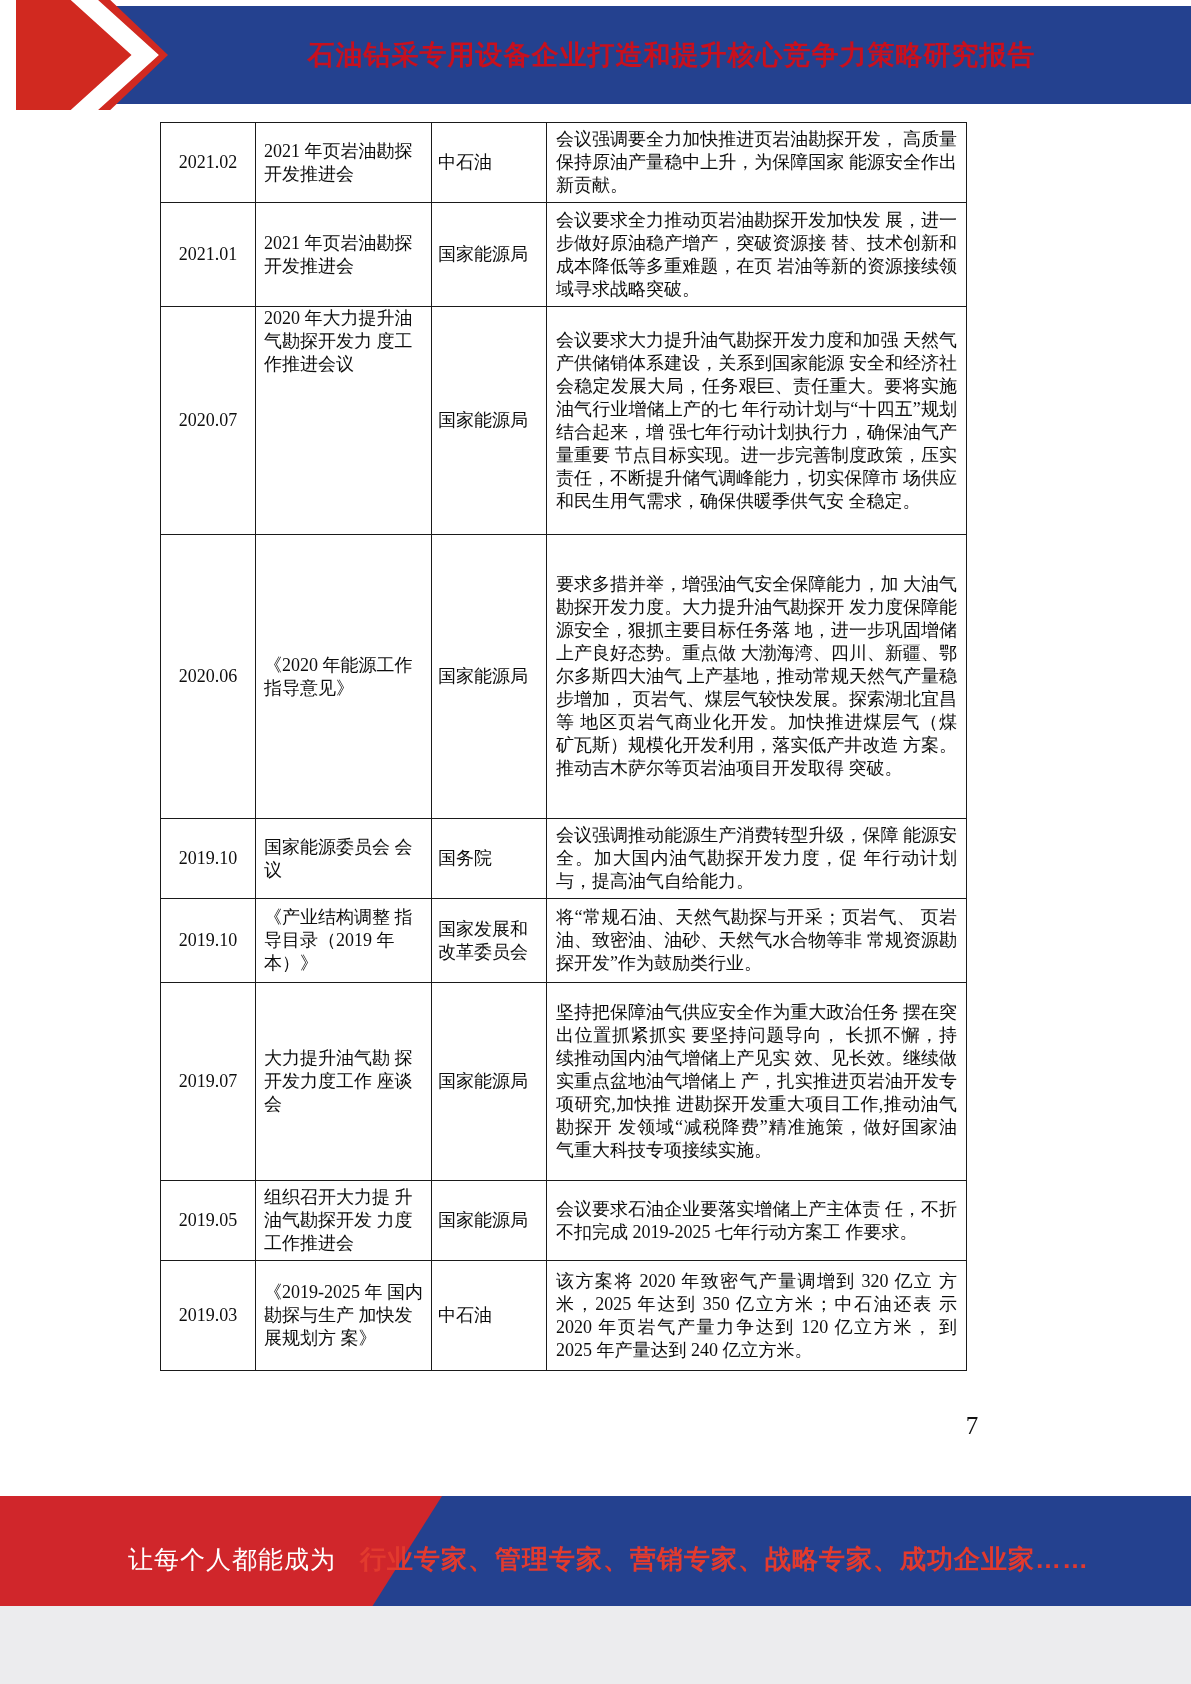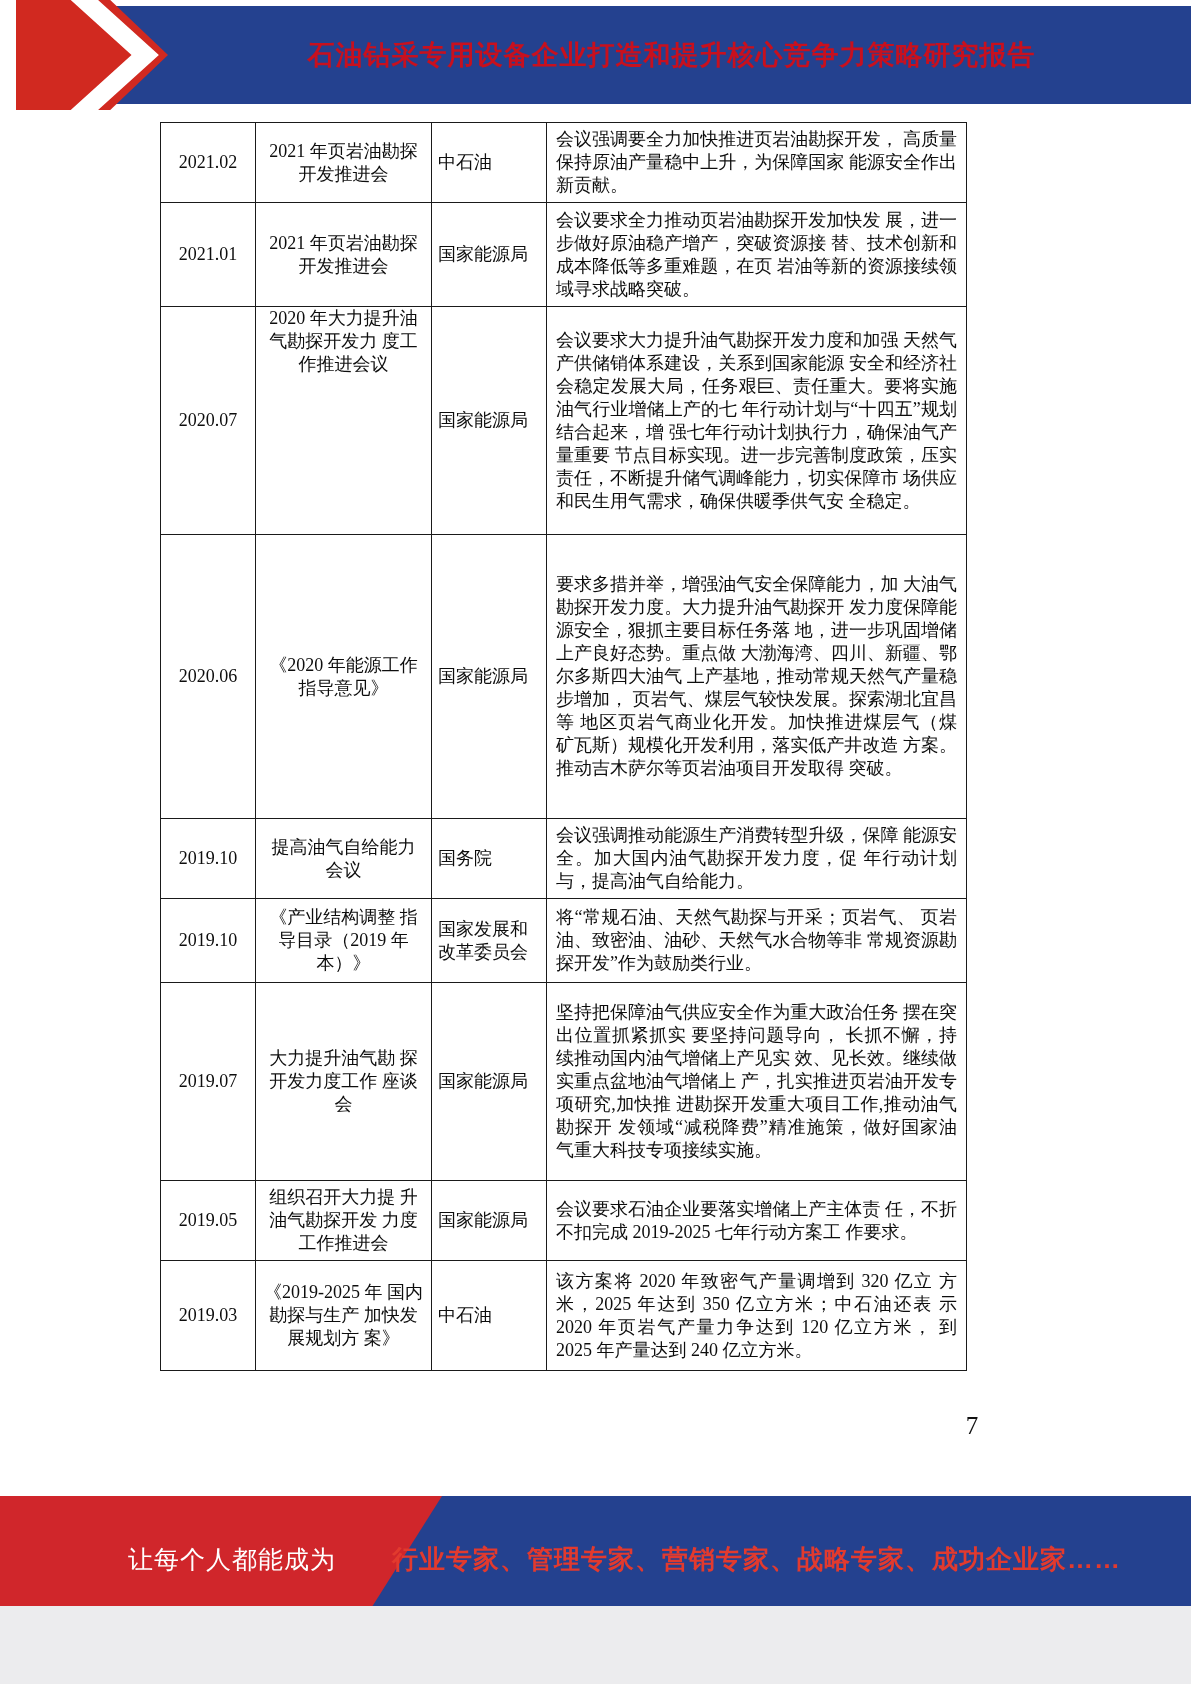--- a/index.html
+++ b/index.html
@@ -18,41 +18,41 @@
                display:flex; align-items:center; justify-content:center;
                font-family:"Liberation Sans","DejaVu Sans",sans-serif;
                font-weight:bold; font-size:27px; letter-spacing:1px; color:#C8101E; }
 
   
   .policy-table { position:absolute; top:122px; left:160px; width:806px;
                border-collapse:collapse; table-layout:fixed; }
   .policy-table td { border:1px solid #1a1a1a; font-size:18px; line-height:23px;
                color:#0d0d0d; vertical-align:middle; }
   td.c-date { width:95px;  text-align:center; padding:3px 14px; }
-  td.c-name { width:176px; text-align:center; padding:0 8px; }
+  td.c-name { width:176px; text-align:left; padding:0 8px; }
   td.c-org  { width:115px; text-align:left; padding:3px 6px; }
   td.c-desc { width:420px; text-align:justify; padding:5px 9px;margin-left:15px; }
   td.vtop   { vertical-align:top;margin-top:29px; }
   tr.r0 { height:78px; }  tr.r1 { height:104px; } tr.r2 { height:228px; }
   tr.r3 { height:284px; } tr.r4 { height:76px; }  tr.r5 { height:84px; }
   tr.r6 { height:198px; } tr.r7 { height:80px; }  tr.r8 { height:110px; }
 
   
   .page-number { position:absolute; left:952px; top:1412px; width:40px;
                font-size:25px; text-align:center; color:#111; }
 
   
   .footer { position:absolute; left:0; top:1496px; width:100%; height:126px; }
   .footer-blue { position:absolute; inset:0; background:#24418F; }
   .footer-red  { position:absolute; left:0; top:0; width:442px; height:100%;
                background:#D0262B; clip-path:polygon(0 0,100% 0,82% 100%,0 100%); }
   .footer-left-text { position:absolute; left:128px; top:50%; transform:translateY(-50%);
                color:#ffffff; font-size:25px; letter-spacing:1px;
                font-family:"Liberation Sans","DejaVu Sans",sans-serif; }
-  .footer-right-text { position:absolute; left:392px; top:50%; transform:translateY(-50%);
+  .footer-right-text { position:absolute; left:360px; top:50%; transform:translateY(-50%);
                color:#E23A2E; font-size:26px; font-weight:bold; letter-spacing:1px;
                font-family:"Liberation Sans","DejaVu Sans",sans-serif; }
   .footer-bottom { position:absolute; left:0; top:1606px; width:100%; height:78px;
                background:#ECECEE; }
 </style>
 </head>
 <body>
 
 <div class="page">
 
@@ -85,21 +85,21 @@
         <td class="c-desc">会议要求大力提升油气勘探开发力度和加强 天然气产供储销体系建设，关系到国家能源 安全和经济社会稳定发展大局，任务艰巨、责任重大。要将实施油气行业增储上产的七 年行动计划与“十四五”规划结合起来，增 强七年行动计划执行力，确保油气产量重要 节点目标实现。进一步完善制度政策，压实 责任，不断提升储气调峰能力，切实保障市 场供应和民生用气需求，确保供暖季供气安 全稳定。</td>
       </tr>
       <tr class="r3">
         <td class="c-date">2020.06</td>
         <td class="c-name">《2020 年能源工作指导意见》</td>
         <td class="c-org">国家能源局</td>
         <td class="c-desc">要求多措并举，增强油气安全保障能力，加 大油气勘探开发力度。大力提升油气勘探开 发力度保障能源安全，狠抓主要目标任务落 地，进一步巩固增储上产良好态势。重点做 大渤海湾、四川、新疆、鄂尔多斯四大油气 上产基地，推动常规天然气产量稳步增加， 页岩气、煤层气较快发展。探索湖北宜昌等 地区页岩气商业化开发。加快推进煤层气（煤 矿瓦斯）规模化开发利用，落实低产井改造 方案。推动吉木萨尔等页岩油项目开发取得 突破。</td>
       </tr>
       <tr class="r4">
         <td class="c-date">2019.10</td>
-        <td class="c-name">提高油气自给能力 会议</td>
+        <td class="c-name">国家能源委员会 会议</td>
         <td class="c-org">国务院</td>
         <td class="c-desc">会议强调推动能源生产消费转型升级，保障 能源安全。加大国内油气勘探开发力度，促 年行动计划与，提高油气自给能力。</td>
       </tr>
       <tr class="r5">
         <td class="c-date">2019.10</td>
         <td class="c-name">《产业结构调整 指导目录（2019 年本）》</td>
         <td class="c-org">国家发展和 改革委员会</td>
         <td class="c-desc">将“常规石油、天然气勘探与开采；页岩气、 页岩油、致密油、油砂、天然气水合物等非 常规资源勘探开发”作为鼓励类行业。</td>
       </tr>
       <tr class="r6">

